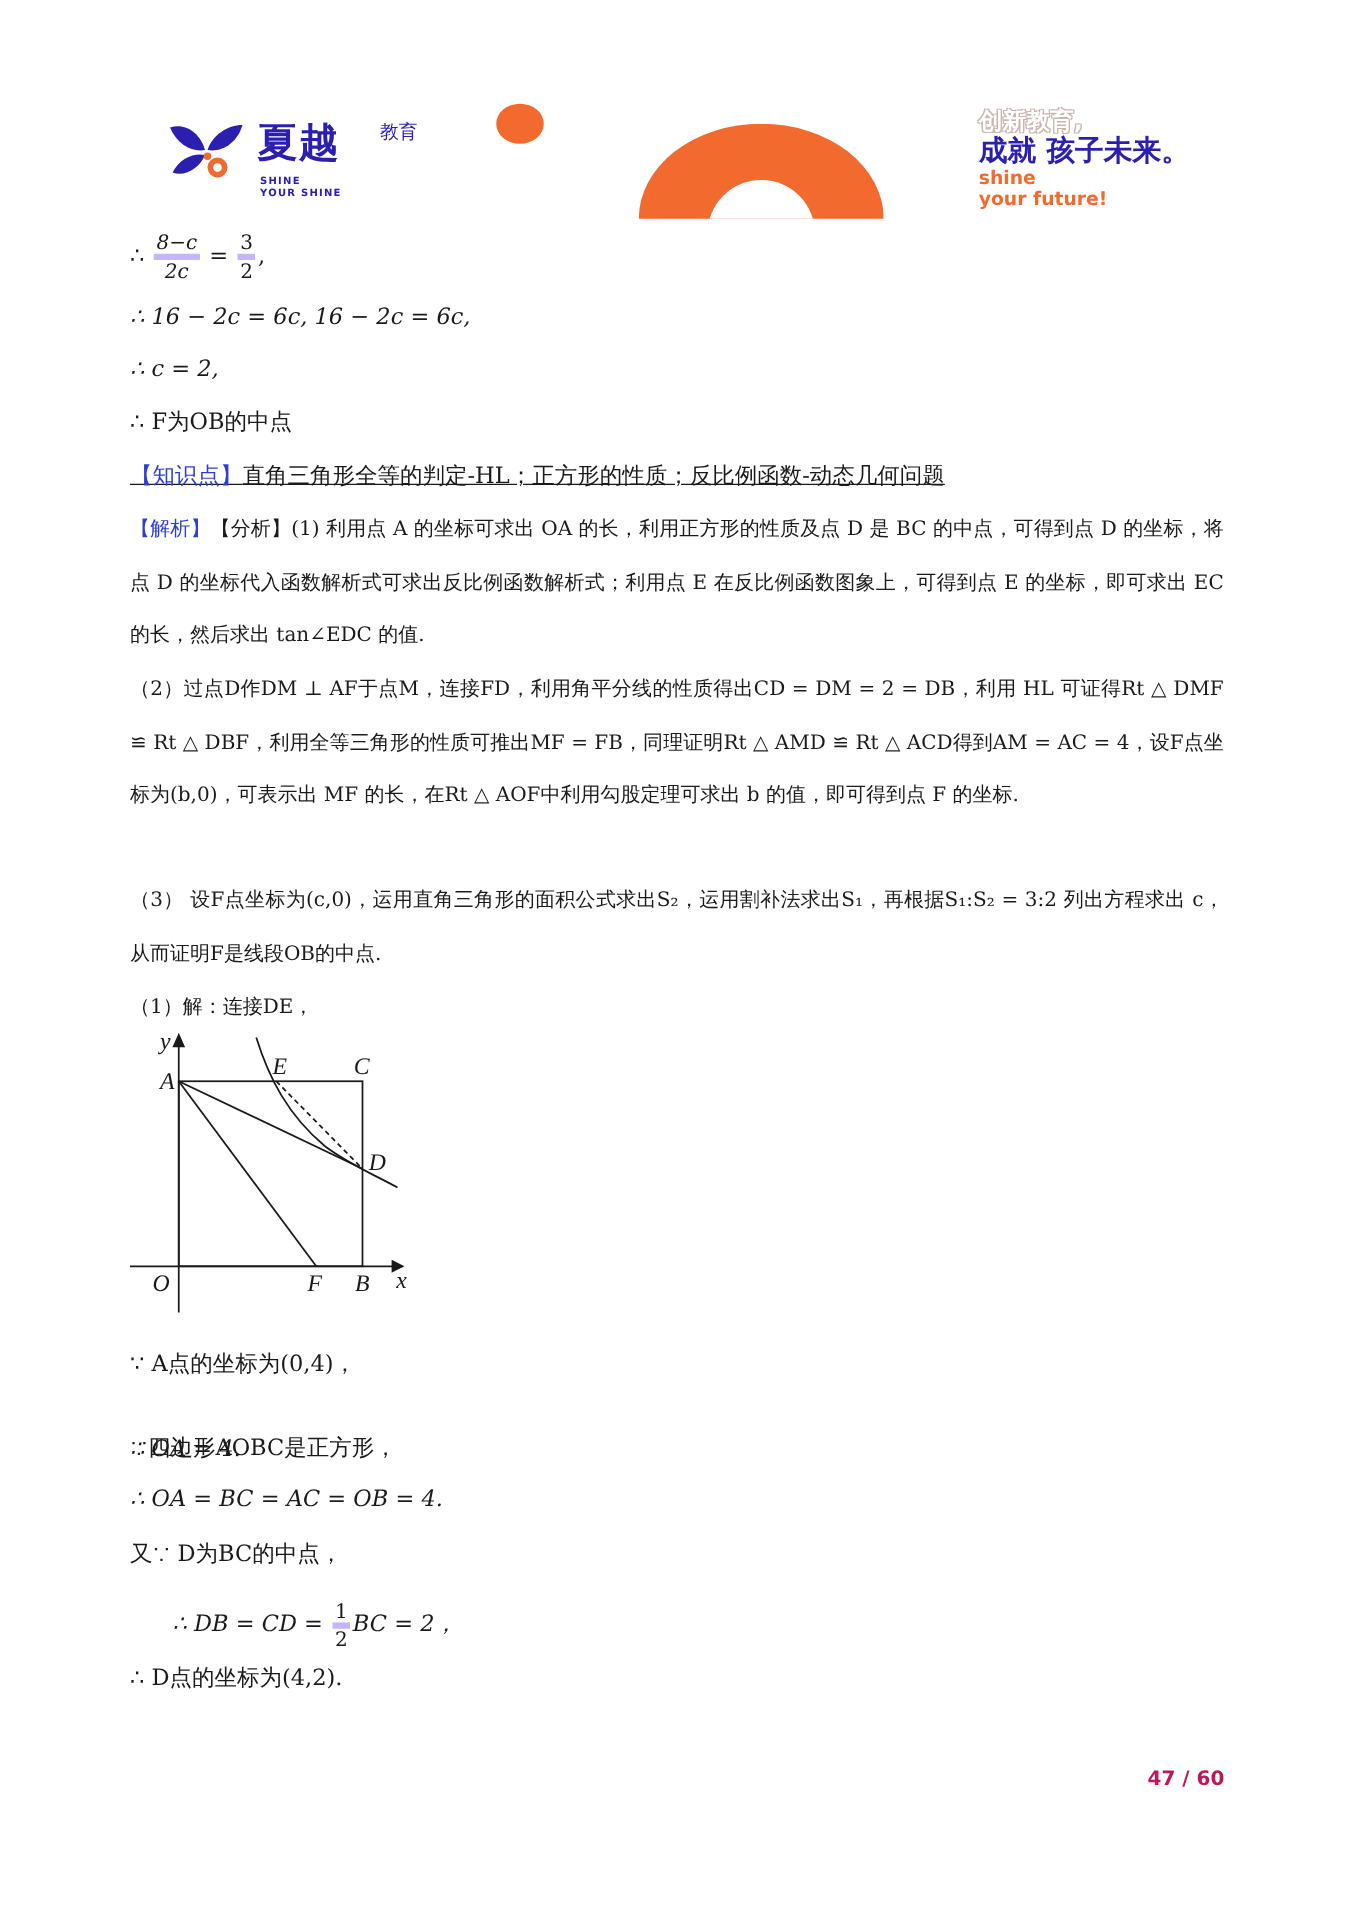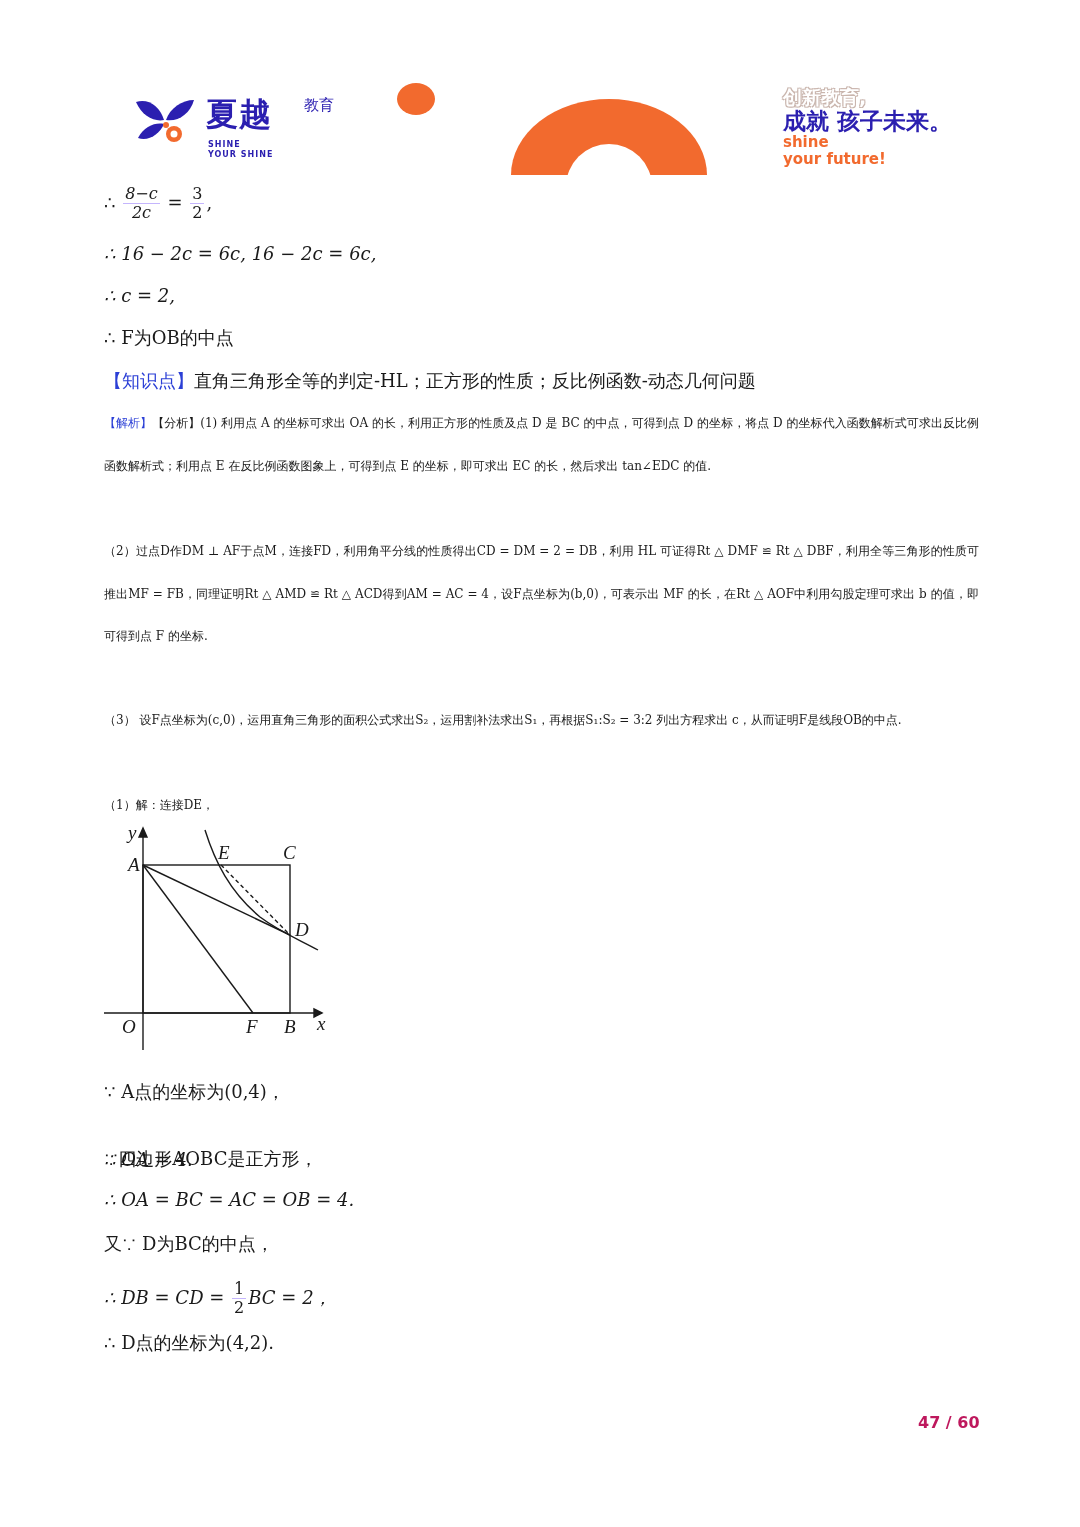--- a/index.html
+++ b/index.html
@@ -20,24 +20,24 @@
   .slogan { position: absolute; left: 783px; top: 88px; font-family: "DejaVu Sans", sans-serif; line-height: 1; }
   .slogan .s1 { font-size: 19px; color: #ffffff; font-weight: bold;
                 text-shadow: -1px -1px 0 #c9b5ad, 1px -1px 0 #c9b5ad, -1px 1px 0 #c9b5ad, 1px 1px 0 #c9b5ad; }
   .slogan .s2 { font-size: 23px; color: #2b1fb0; font-weight: bold; margin-top: 3px; }
   .slogan .s3 { font-size: 15px; color: #f26a2e; font-weight: bold; line-height: 15px; margin-top: 2px; }
 
   .content { position: absolute; left: 104px; top: 180px; width: 875px; }
   .line { position: absolute; left: 0; font-size: 18px; white-space: nowrap; line-height: 24px; }
   .math { font-style: italic; }
   .frac { display: inline-block; vertical-align: middle; text-align: center; font-size: 16px; line-height: 18px; margin: 0 2px; }
-  .frac .num { display: block; border-bottom: 1px solid #c4b5fd; padding: 0 2px; }
+  .frac .num { display: block; border-bottom: 5px solid #c4b5fd; padding: 0 2px; }
   .frac .den { display: block; padding: 0 2px; }
   .tag { color: #2b3fd6; }
-  .para { position: absolute; left: 0; width: 875px; font-size: 12px; line-height: 42.5px; text-align: justify; }
+  .para { position: absolute; left: 0; width: 875px; font-size: 16px; line-height: 42.5px; text-align: justify; }
 
   .figure { position: absolute; left: 100px; top: 822px; width: 232px; height: 232px; }
   .page-num { position: absolute; left: 918px; top: 1413px; font-family: "DejaVu Sans", sans-serif; font-weight: bold; font-size: 16px; color: #be185d; }
 </style>
 </head>
 <body>
 
 <div class="header">
   <div class="logo-left">
     <svg width="62" height="52" viewBox="0 0 62 52" style="position:absolute;left:0;top:6px;">
@@ -69,21 +69,21 @@
   <div class="line" style="top:5px;">
     <span>∴ </span>
     <span class="frac math"><span class="num">8−c</span><span class="den">2c</span></span>
     <span> = </span>
     <span class="frac"><span class="num">3</span><span class="den">2</span></span><span>,</span>
   </div>
   <div class="line math" style="top:62px;">∴ 16 − 2c = 6c, 16 − 2c = 6c,</div>
   <div class="line math" style="top:104px;">∴ c = 2,</div>
   <div class="line" style="top:146px;">∴ F为OB的中点</div>
 
-  <div class="line" style="top:189px;">
+  <div class="line" style="top:189px;text-decoration:underline;">
     <span class="tag">【知识点】</span><span>直角三角形全等的判定-HL；正方形的性质；反比例函数-动态几何问题</span>
   </div>
 
   <div class="para" style="top:222px;">
     <span class="tag">【解析】</span><span>【分析】(1) 利用点 A 的坐标可求出 OA 的长，利用正方形的性质及点 D 是 BC 的中点，可得到点 D 的坐标，将点 D 的坐标代入函数解析式可求出反比例函数解析式；利用点 E 在反比例函数图象上，可得到点 E 的坐标，即可求出 EC 的长，然后求出 tan∠EDC 的值.</span>
   </div>
   <div class="para" style="top:350px;">（2）过点D作DM ⊥ AF于点M，连接FD，利用角平分线的性质得出CD = DM = 2 = DB，利用 HL 可证得Rt △ DMF ≌ Rt △ DBF，利用全等三角形的性质可推出MF = FB，同理证明Rt △ AMD ≌ Rt △ ACD得到AM = AC = 4，设F点坐标为(b,0)，可表示出 MF 的长，在Rt △ AOF中利用勾股定理可求出 b 的值，即可得到点 F 的坐标.</div>
   <div class="para" style="top:519px;">（3） 设F点坐标为(c,0)，运用直角三角形的面积公式求出S₂，运用割补法求出S₁，再根据S₁:S₂ = 3:2 列出方程求出 c，从而证明F是线段OB的中点.</div>
   <div class="para" style="top:604px;">（1）解：连接DE，</div>
 </div>
@@ -112,19 +112,19 @@
     <text x="217" y="208">x</text>
   </g>
 </svg>
 
 <div class="content" style="top:1060px;">
   <div class="line" style="top:20px;text-align:center;">∵ A点的坐标为(0,4)，</div>
   <div class="line math" style="top:45px;margin-top:43px;">∴ OA = 4.</div>
   <div class="line" style="top:87px;">∵四边形AOBC是正方形，</div>
   <div class="line math" style="top:128px;">∴ OA = BC = AC = OB = 4.</div>
   <div class="line" style="top:172px;">又∵ D为BC的中点，</div>
-  <div class="line math" style="top:220px;">
+  <div class="line math" style="top:220px;margin-left:34px;">
     <span>∴ DB = CD = </span><span class="frac" style="font-style:normal;"><span class="num">1</span><span class="den">2</span></span><span>BC = 2，</span>
   </div>
   <div class="line" style="top:271px;">∴ D点的坐标为(4,2).</div>
 </div>
 
 <div class="page-num">47 / 60</div>
 
 </body></html>

